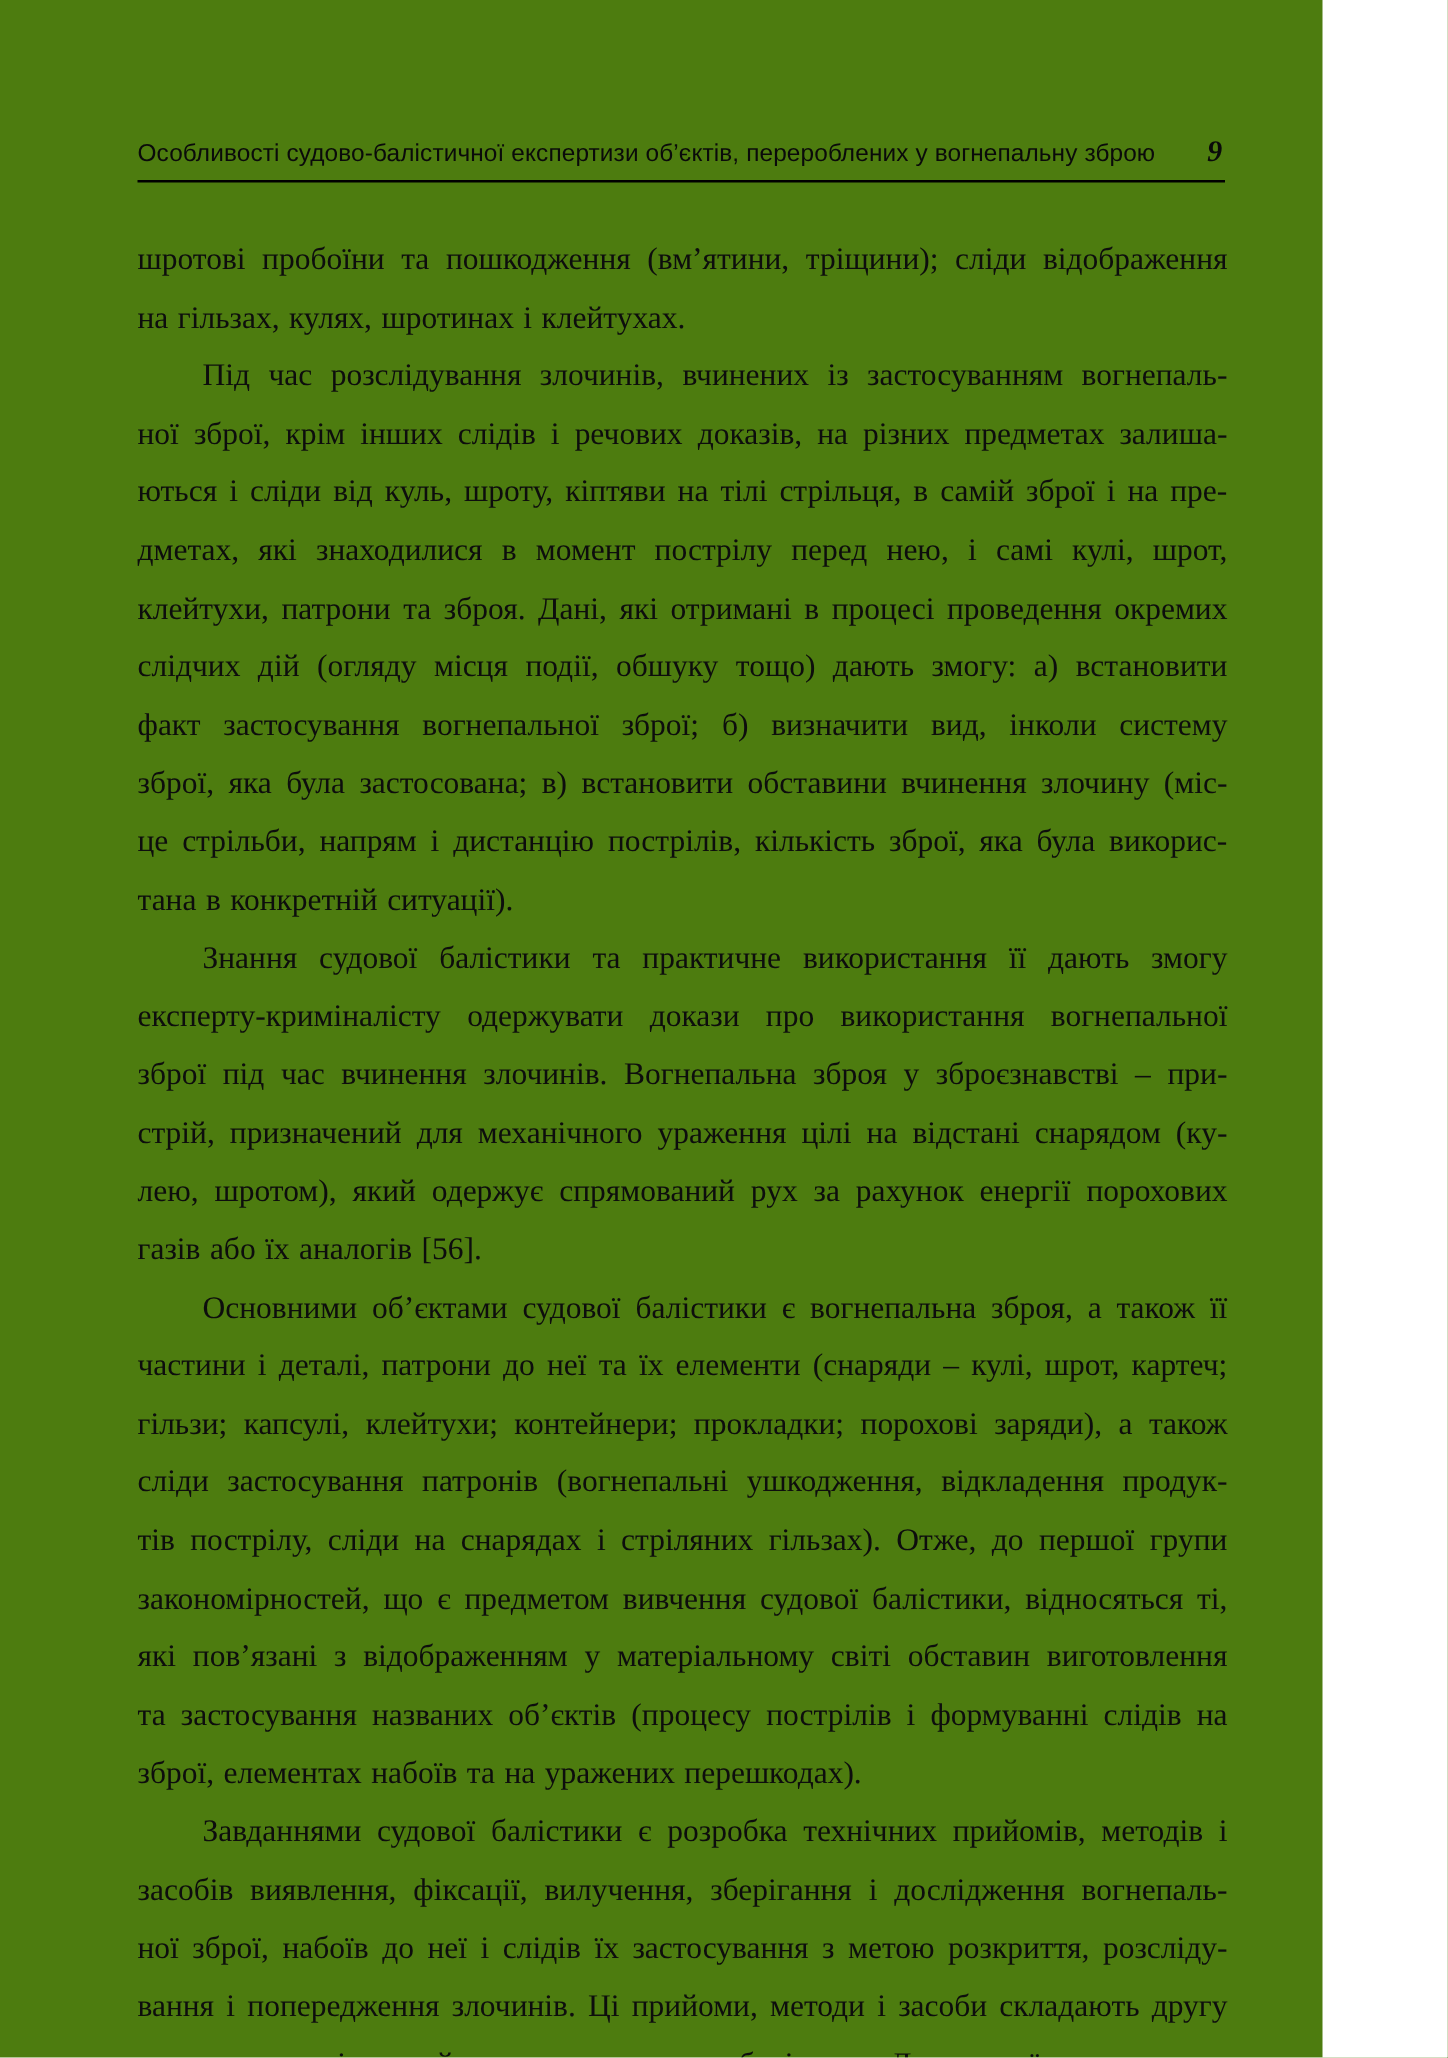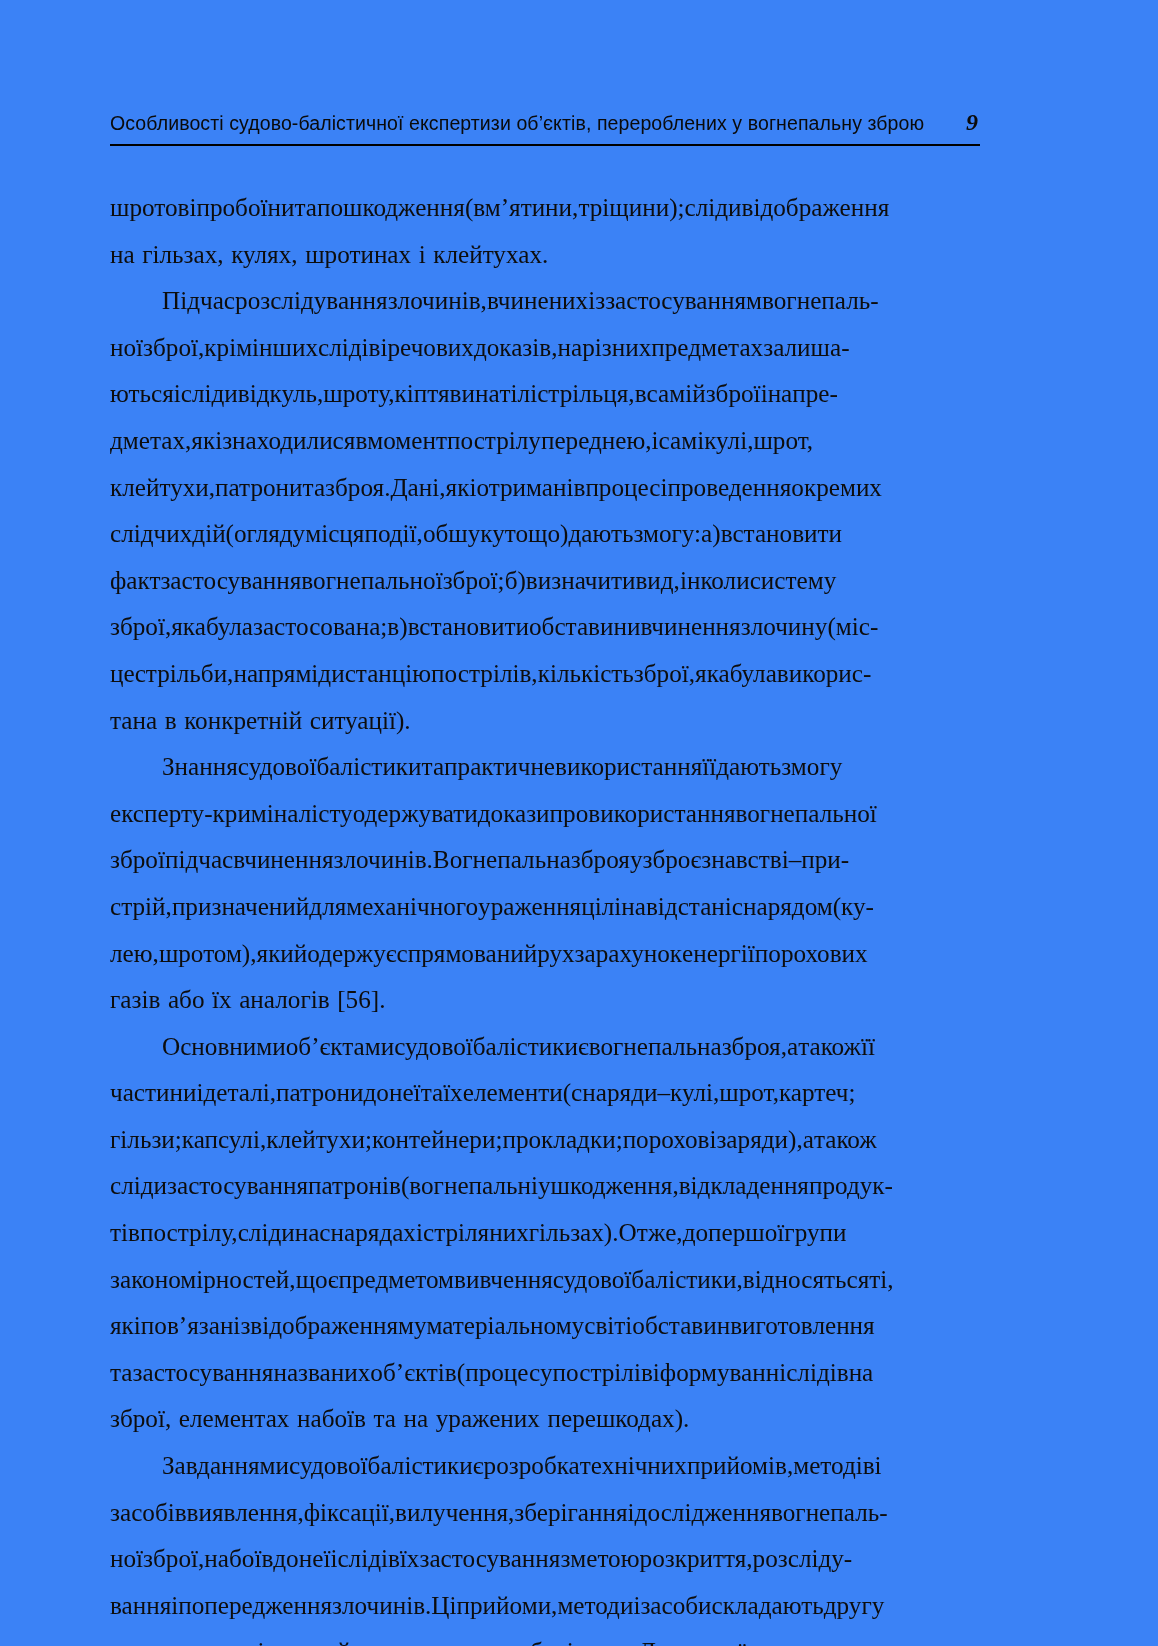--- a/index.html
+++ b/index.html
@@ -2,23 +2,23 @@
 <html><head>
 <meta charset="utf-8">
 <style>
   html, body {
     margin: 0;
     padding: 0;
     background: #ffffff;
   }
   .page {
     position: relative;
-    width: 1158px;
+    width: 1058px;
     height: 1646px;
-    background: #3b82f6;
+    background: #4d7c0f;
     box-sizing: border-box;
     overflow: hidden;
   }
   .header-block {
     position: absolute;
     left: 110px;
     top: 108px;
     width: 870px;
   }
   .header-row {
@@ -59,21 +59,21 @@
     line-height: 46.6px;
     color: #0d0d0d;
     text-align: justify;
     text-justify: inter-word;
     margin: 0;
     white-space: pre-wrap;
     word-spacing: 0.2px;
   }
   .just {
     display: flex;
-    justify-content: flex-start;
+    justify-content: space-between;
     height: 46.6px;
     align-items: baseline;
   }
   .just.first { padding-left: 52px; }
   .just.last { justify-content: flex-start; }
   .just.last .w + .w { margin-left: 0.30em; }
   .w { white-space: pre; }
 </style>
 </head>
 <body>

